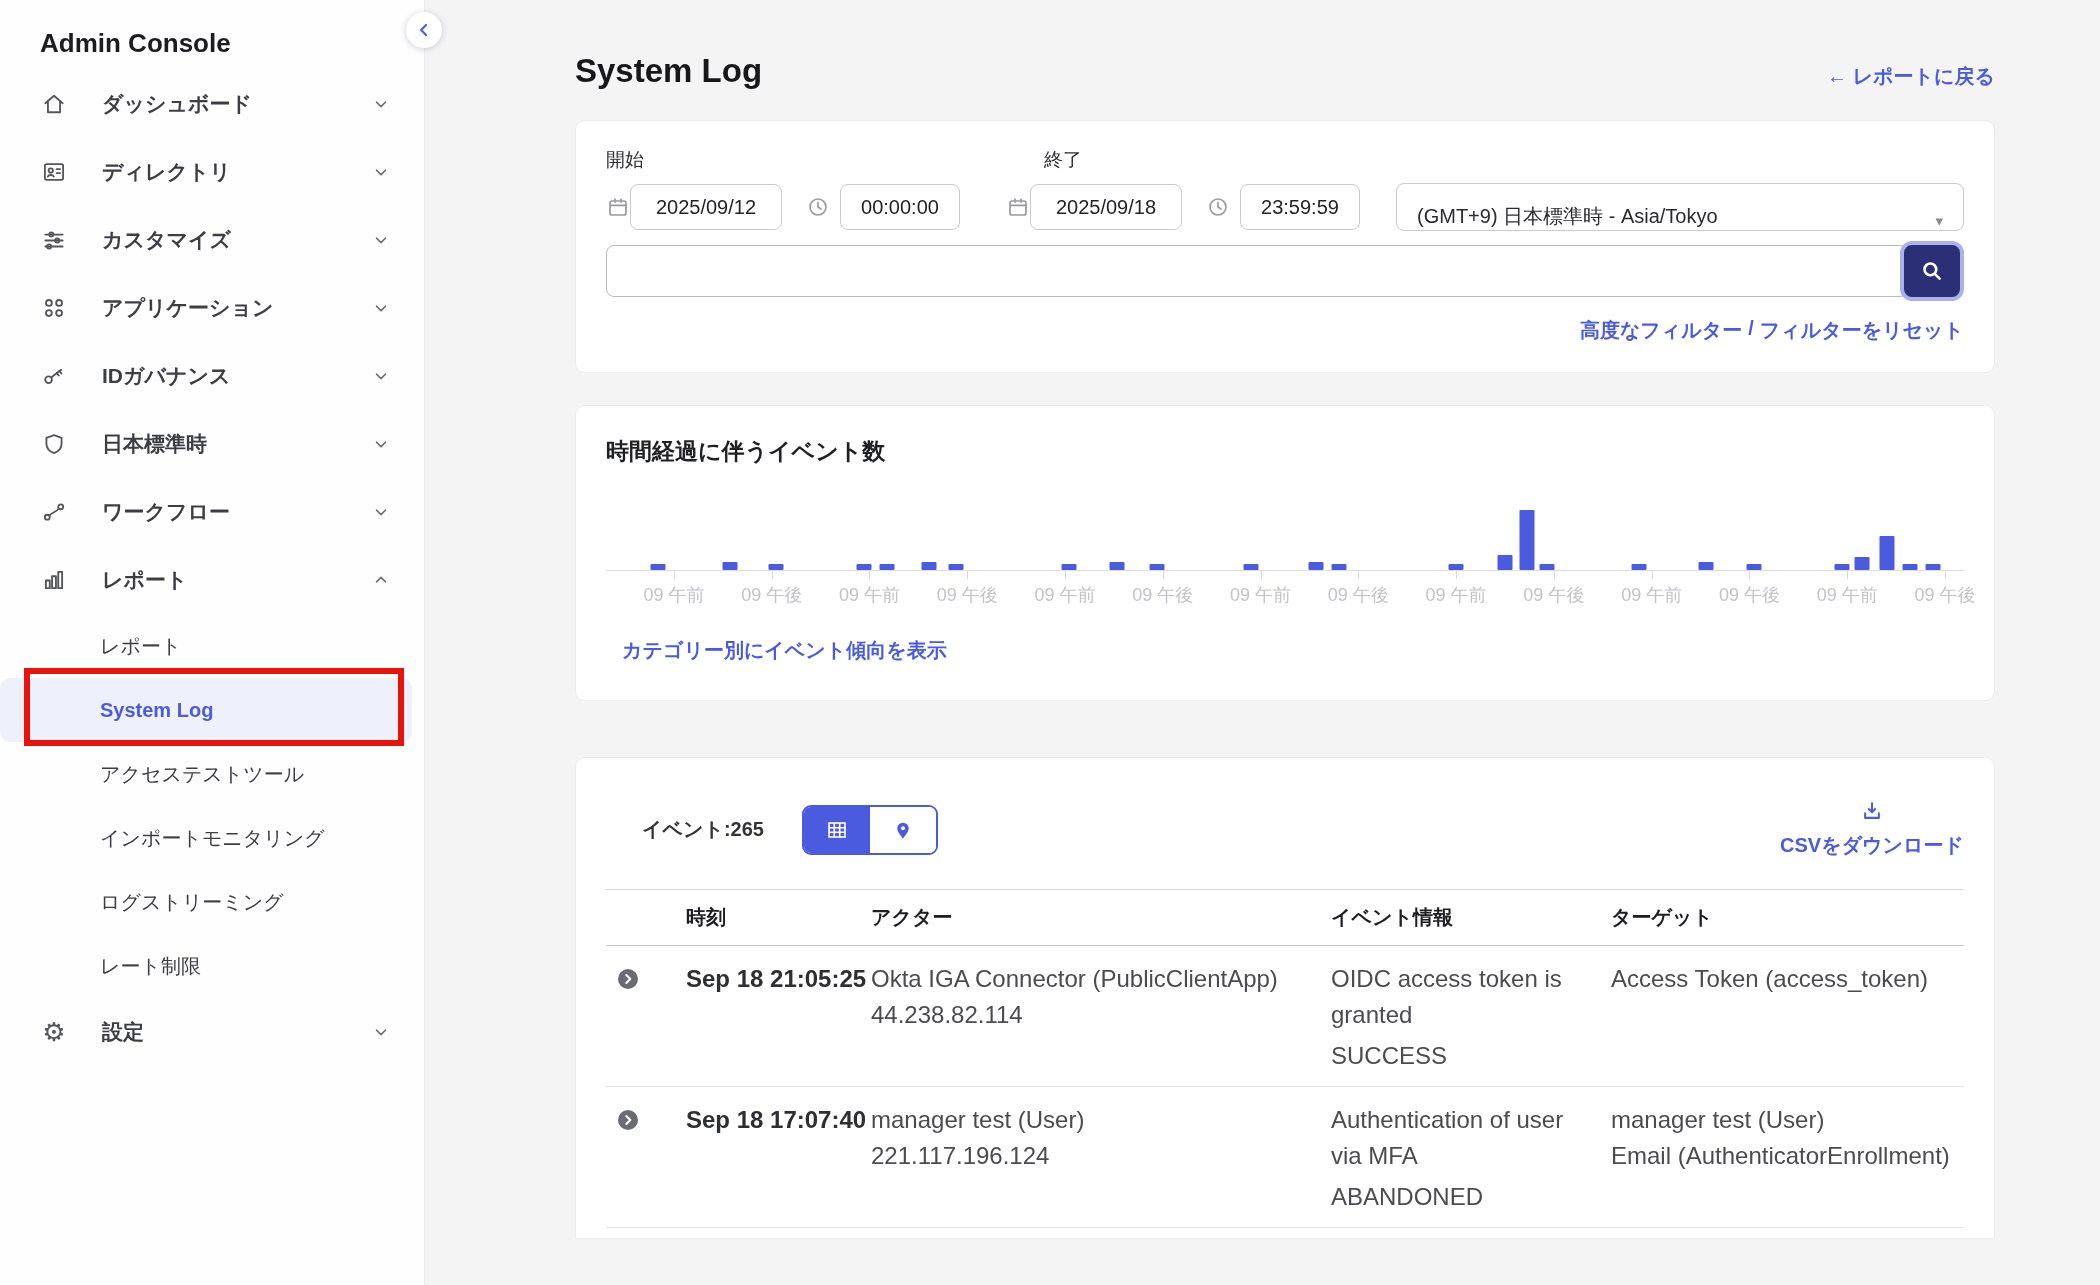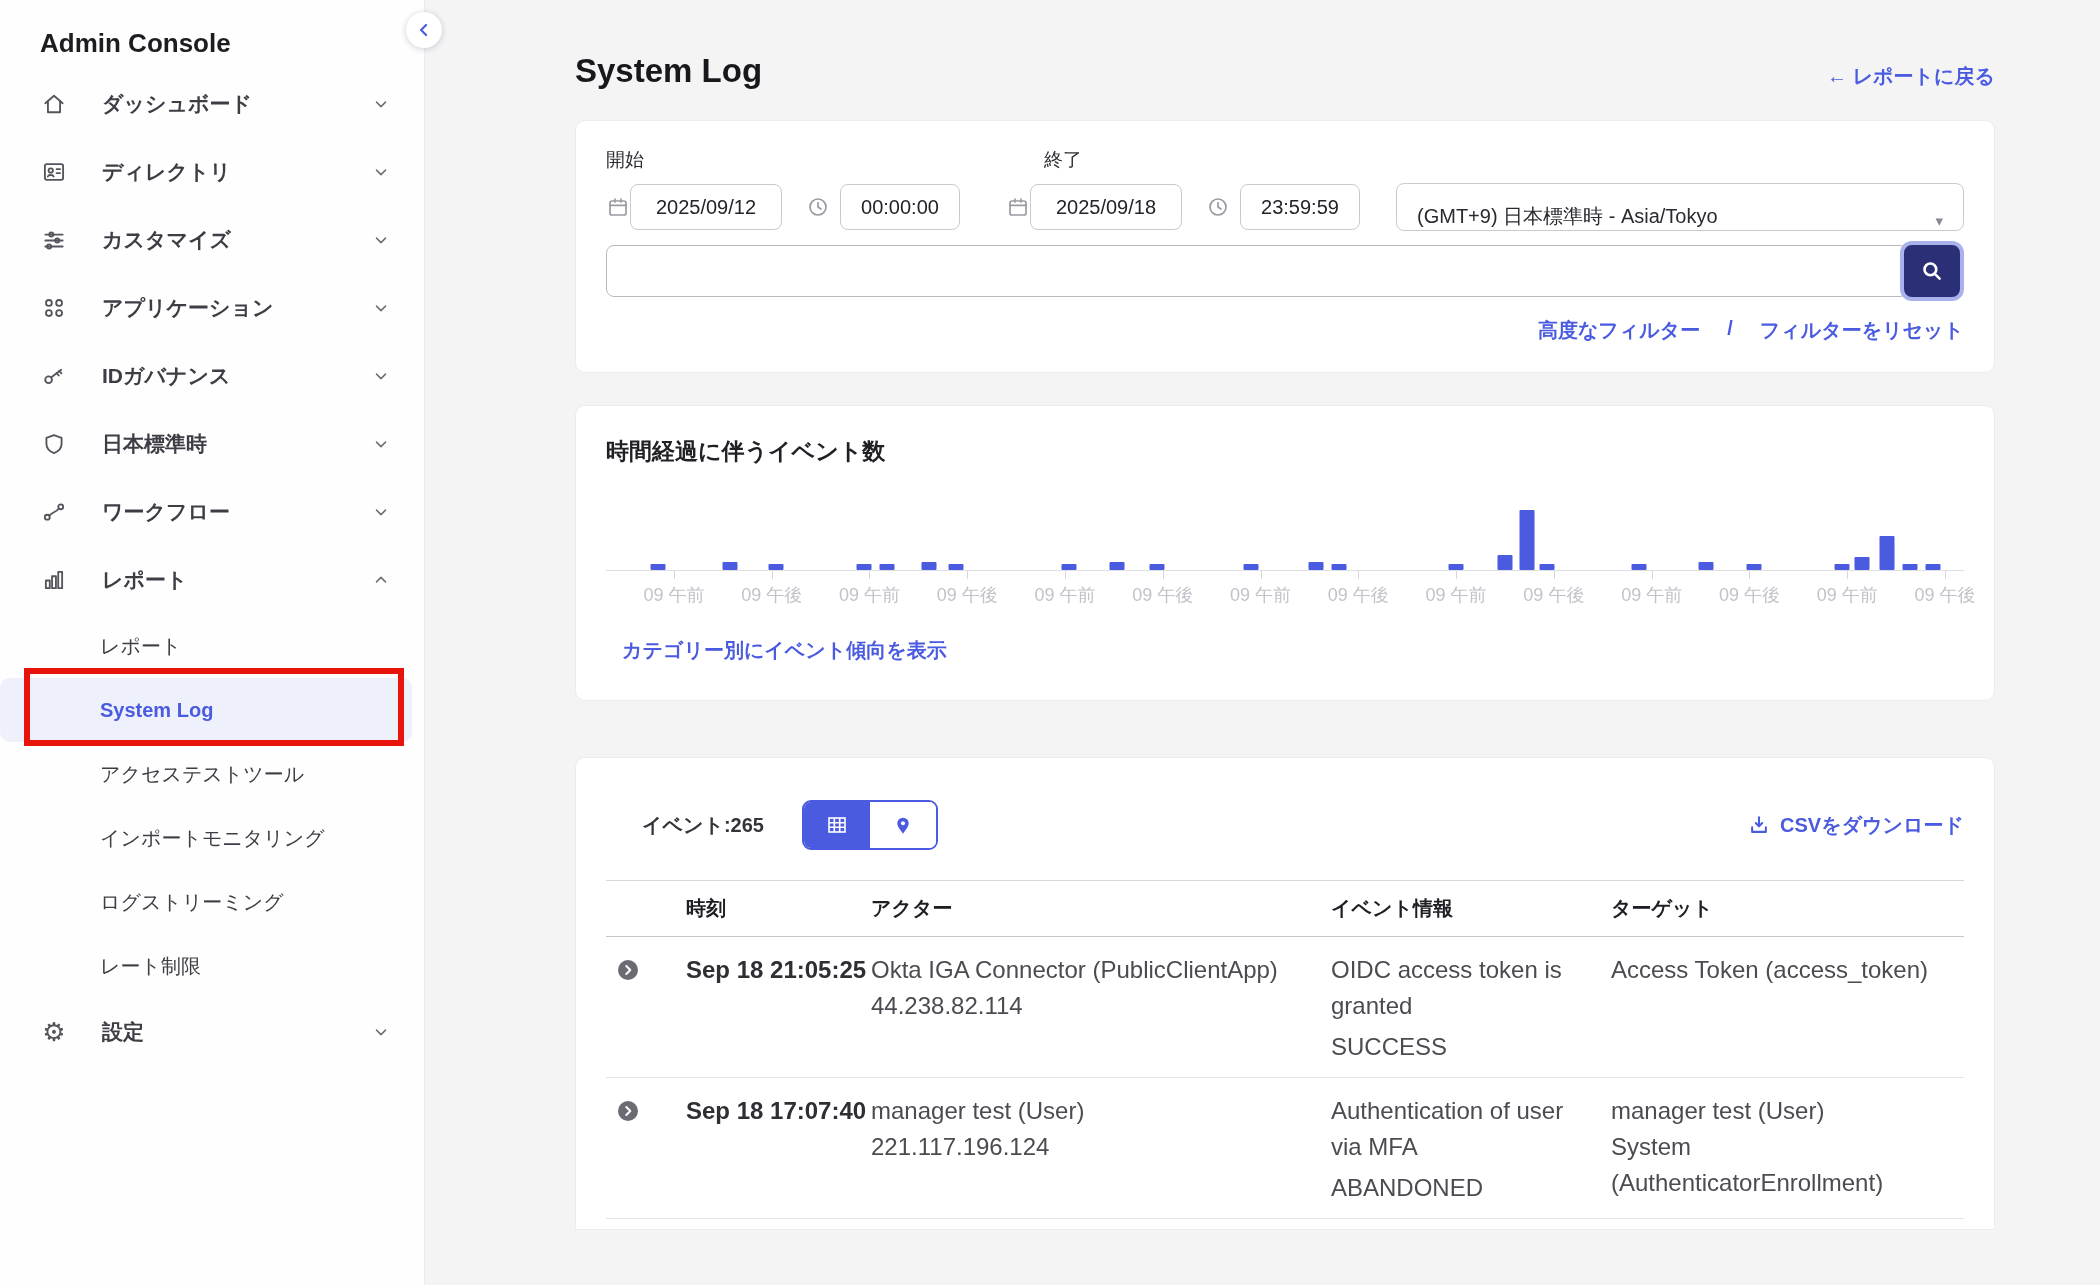--- a/index.html
+++ b/index.html
@@ -49,21 +49,21 @@
   .tz-select { flex:1; margin-left:36px; height:48px; border:1px solid #c9c9cf; border-radius:8px;
     background:#fff; display:flex; align-items:flex-end; padding:0 20px; font-size:20px; color:#2a2a30; cursor:pointer; }
   .tz-caret { margin-left:auto; font-size:15px; color:#8a8a92; }
   .search-label { margin-top:30px; font-size:19px; color:#2d2d33; }
   .search-row { display:flex; align-items:center; margin-top:10px; }
   .search-input { flex:1; height:52px; border:1px solid #b9b9bf; border-radius:8px;
     background:#fff; font-size:20px; padding:0 16px; font-family:inherit; }
   .search-btn { width:64px; height:60px; margin-left:-8px; z-index:1; cursor:pointer;
     background:var(--accent-dark,#2b3076); border:4px solid #a9b2ec; border-radius:12px;
     display:flex; align-items:center; justify-content:center; }
-  .filter-links { margin-top:16px; display:flex; justify-content:flex-end; gap:27px;
+  .filter-links { margin-top:16px; display:flex; justify-content:flex-end; gap:6px;
     font-size:20px; font-weight:600; color:var(--accent,#4a5be0); }
   .filter-links a { color:var(--accent,#4a5be0); text-decoration:none; cursor:pointer; }
 
   .card.chart-card { margin-top:32px; padding:30px 30px 36px; }
   .chart-title { font-size:23px; font-weight:600; color:#202027; }
   .plot { position:relative; margin-top:38px; height:66px; border-bottom:1px solid #dedee2; }
   .bar { position:absolute; bottom:0; width:15px; transform:translateX(-50%);
     background:var(--accent,#4a5be0); border-radius:1px; }
   .ticks { position:relative; height:36px; }
   .tickmark { position:absolute; top:0; width:1px; height:8px; background:#d9d9dd; }
@@ -74,21 +74,21 @@
 
   .card.events-card { margin-top:56px; padding:42px 30px 10px; border-radius:10px 10px 0 0; }
   .events-toolbar { display:flex; align-items:center; }
   .events-count { margin-left:36px; font-size:20px; font-weight:600; color:#33333a; }
   .view-toggle { display:flex; margin-left:38px; border:2px solid var(--accent,#4a5be0);
     border-radius:9px; overflow:hidden; background:#fff; }
   .seg { width:66px; height:46px; display:flex; align-items:center; justify-content:center;
     background:#fff; border:none; cursor:pointer; }
   .seg.active { background:var(--accent,#4a5be0); }
   .download-link { margin-left:auto; display:flex; align-items:center; gap:10px;
-    font-size:20px; font-weight:700; color:var(--accent,#4a5be0); text-decoration:none; cursor:pointer; }
+    font-size:20px; font-weight:700; color:var(--accent,#4a5be0); text-decoration:none; cursor:pointer;flex-direction:column; }
   .download-link svg { stroke:var(--accent,#4a5be0); fill:none; stroke-width:2.2; stroke-linecap:round; stroke-linejoin:round; }
 
   .log-table { margin-top:30px; }
   .trow { display:flex; align-items:flex-start; }
   .thead { border-top:1px solid #d6d6db; border-bottom:1px solid #c6c6cc; padding:14px 0;
     font-size:20px; font-weight:700; color:#1e1e24; }
   .tbody-row { padding:15px 0 12px; border-bottom:1px solid #e3e3e8;
     font-size:24px; color:#4b4b52; line-height:36px; }
   .c-exp { flex:0 0 80px; padding-left:10px; }
   .c-time { flex:0 0 185px; color:#2e2e35; font-weight:600; }
@@ -499,20 +499,20 @@
           <div class="c-actor">
             <div>manager test (User)</div>
             <div>221.117.196.124</div>
           </div>
           <div class="c-info">
             <div>Authentication of user via MFA</div>
             <div class="status-line">ABANDONED</div>
           </div>
           <div class="c-target">
             <div>manager test  (User)</div>
-            <div>System  (AuthenticatorEnrollment)</div>
+            <div>Email  (AuthenticatorEnrollment)</div>
           </div>
         </div>
       </div>
     </section>
 
   </main>
 </div>
 
 </body></html>

